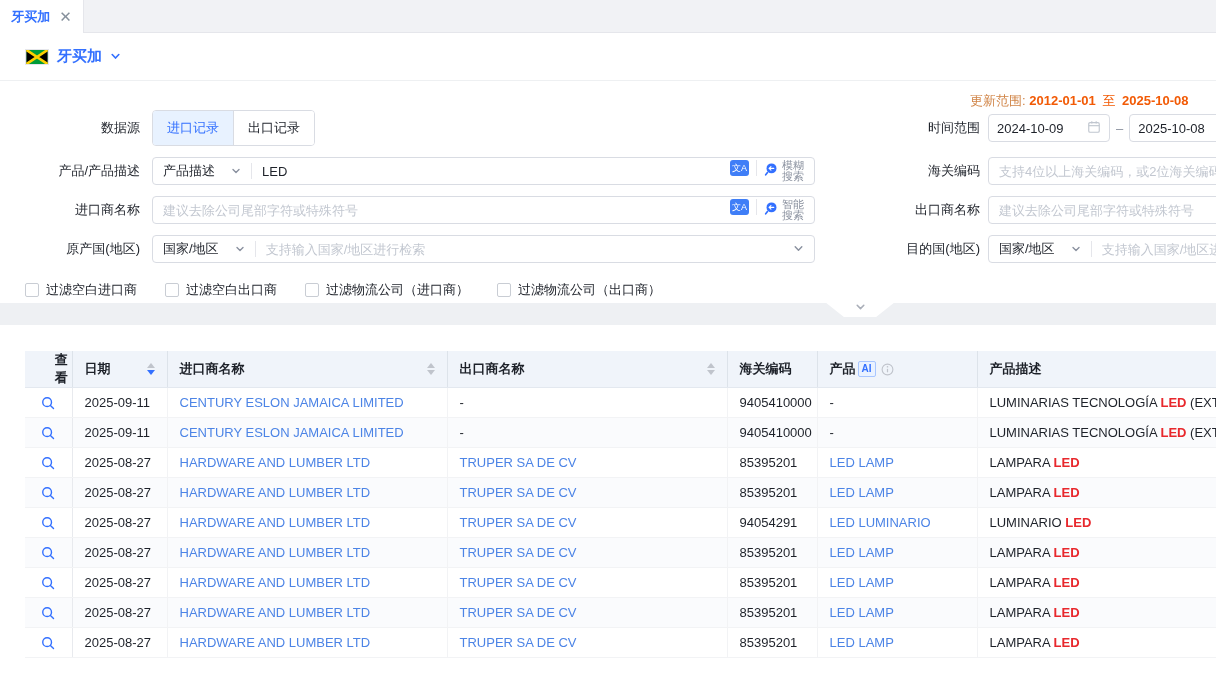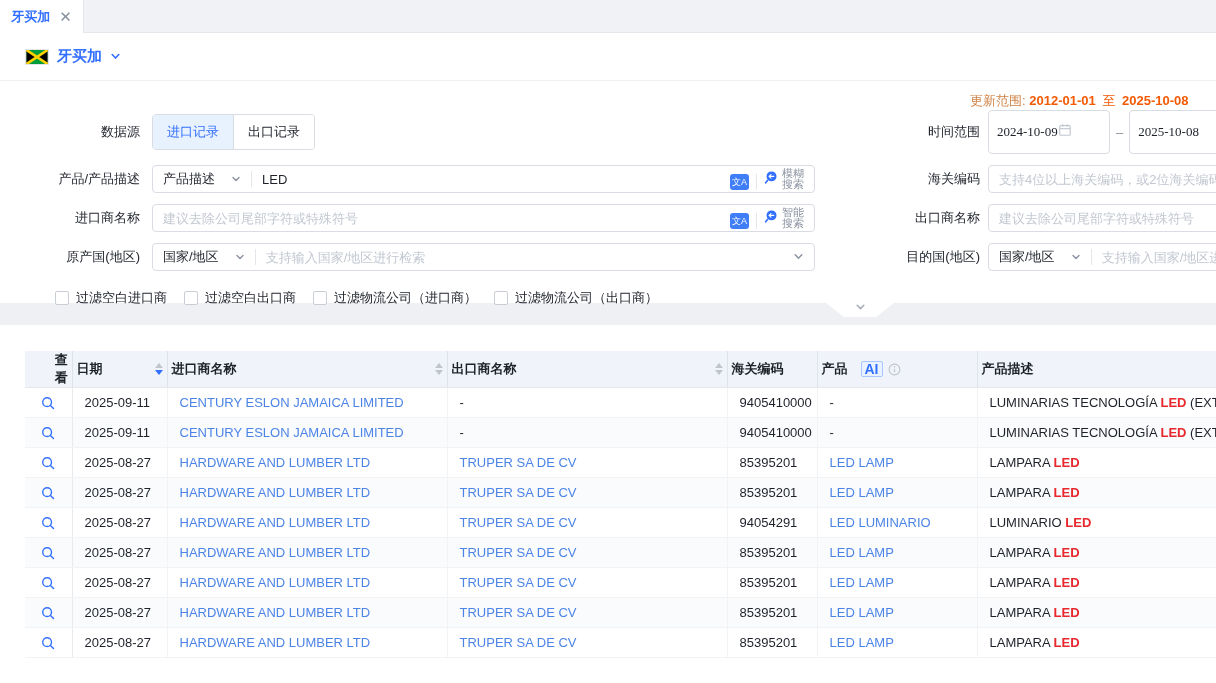--- a/index.html
+++ b/index.html
@@ -36,53 +36,53 @@
   .seg + .seg { border-left:1px solid #d9dce3; }
   .seg.active { background:#e8f2ff; color:#3370ff; }
   .ctl { display:flex; align-items:center; height:28px; border:1px solid #d9dce3; border-radius:4px; background:#fff; }
   .ctl.w-left { width:663px; }
   .ctl.w-right { width:400px; }
   .sel { display:flex; align-items:center; gap:16px; padding:0 10px; flex:none; color:#1d2129; cursor:pointer; }
   .sel .chev, .end-chev { color:#8a919f; }
   .vdiv { width:1px; height:16px; background:#e5e6eb; flex:none; }
   .ctl input { border:0; outline:0; flex:1; min-width:0; padding:0 10px; font:inherit; color:#1d2129; background:transparent; }
   .ctl input::placeholder { color:#c2c7d0; }
-  .icon-area { display:flex; align-items:flex-end; gap:7px; padding-right:8px; flex:none; }
+  .icon-area { display:flex; align-items:flex-start; gap:7px; padding-right:8px; flex:none; }
   .trans-icon { width:19px; height:16px; background:#3f7ef7; border-radius:3px; color:#fff; font-size:9px; display:flex; align-items:center; justify-content:center; cursor:pointer; }
   .fz { display:flex; align-items:center; gap:3px; cursor:pointer; }
   .search-lbl { font-size:11px; line-height:11px; color:#8a919f; width:24px; }
   .end-chev { margin-left:auto; padding-right:10px; }
-  .date-ctl { display:flex; align-items:center; justify-content:flex-start; width:122px; height:44px; padding:0 8px; border:1px solid #d9dce3; border-radius:4px; background:#fff;font-family:Liberation Serif, serif; }
+  .date-ctl { display:flex; align-items:center; justify-content:space-between; width:122px; height:28px; padding:0 8px; border:1px solid #d9dce3; border-radius:4px; background:#fff; }
   .dash { margin:0 6px; color:#8a919f; }
-  .cb-row { display:flex; align-items:center; gap:17px; padding-left:25px; margin-top:18px;margin-left:30px; }
+  .cb-row { display:flex; align-items:center; gap:28px; padding-left:25px; margin-top:18px; }
   .cb { display:flex; align-items:center; gap:7px; cursor:pointer; }
   .cb-box { width:14px; height:14px; border:1px solid #c9cdd4; border-radius:2px; background:#fff; flex:none; }
   .collapse-handle { position:absolute; left:825px; bottom:-14px; width:70px; height:15px; background:#fff;
     clip-path:polygon(0 0,100% 0,73% 100%,27% 100%); display:flex; justify-content:center; align-items:flex-start; color:#a9aeb8; cursor:pointer; }
   .panel-gap { height:22px; background:#eef0f3; }
   
   .results { padding:12px 0 0 25px; background:#fff; }
   .results-title { font-size:14px; font-weight:700; }
   .count { color:#f03e3e; margin:0 4px; }
   .table-wrap { margin-top:14px; width:1191px; overflow:hidden; }
   table { border-collapse:collapse; table-layout:fixed; width:1252px; }
-  th { background:#f0f4fa; height:33px; font-weight:700; font-size:13px; text-align:center; padding:0 4px;
+  th { background:#f0f4fa; height:33px; font-weight:700; font-size:13px; text-align:center; padding:0 12px;
        border-bottom:1px solid #e3e8ef; border-right:1px solid #dde3ea; }
   th:last-child { border-right:0; }
   .th-in { display:flex; align-items:center; }
   td { height:30px; padding:0 12px; border-bottom:1px solid #f2f3f5; border-right:1px solid #f2f3f5; white-space:nowrap; overflow:hidden; background:#fff; }
   td:last-child { border-right:0; }
   tbody tr:nth-child(even) td { background:#fafbfd; }
   th.view, td.view { text-align:center; padding:0; }
   td.view { border-right:1px solid #e8eaee; }
   .view-btn { display:inline-flex; cursor:pointer; vertical-align:middle; }
   .link { color:#4c84e6; cursor:pointer; }
   .plain { color:#1d2129; }
   .hl { color:#e8282d; font-weight:700; }
-  .ai-badge { color:#3370ff; border:1px solid #a8c6ff; background:#eaf2ff; font-size:14px; font-weight:700; padding:0 3px; border-radius:2px; margin-left:13px; line-height:14px; }
+  .ai-badge { color:#3370ff; border:1px solid #a8c6ff; background:#eaf2ff; font-size:10px; font-weight:700; padding:0 3px; border-radius:2px; margin-left:2px; line-height:14px; }
   .info-w { display:inline-flex; margin-left:5px; cursor:pointer; }
   .carets { margin-left:auto; display:flex; flex-direction:column; gap:2px; cursor:pointer; }
   .car { width:0; height:0; border-left:4px solid transparent; border-right:4px solid transparent; }
   .car.up { border-bottom:5px solid #c0c4cc; }
   .car.down { border-top:5px solid #c0c4cc; }
   .car.down.on { border-top-color:#3370ff; }
 </style>
 </head>
 <body>
 

